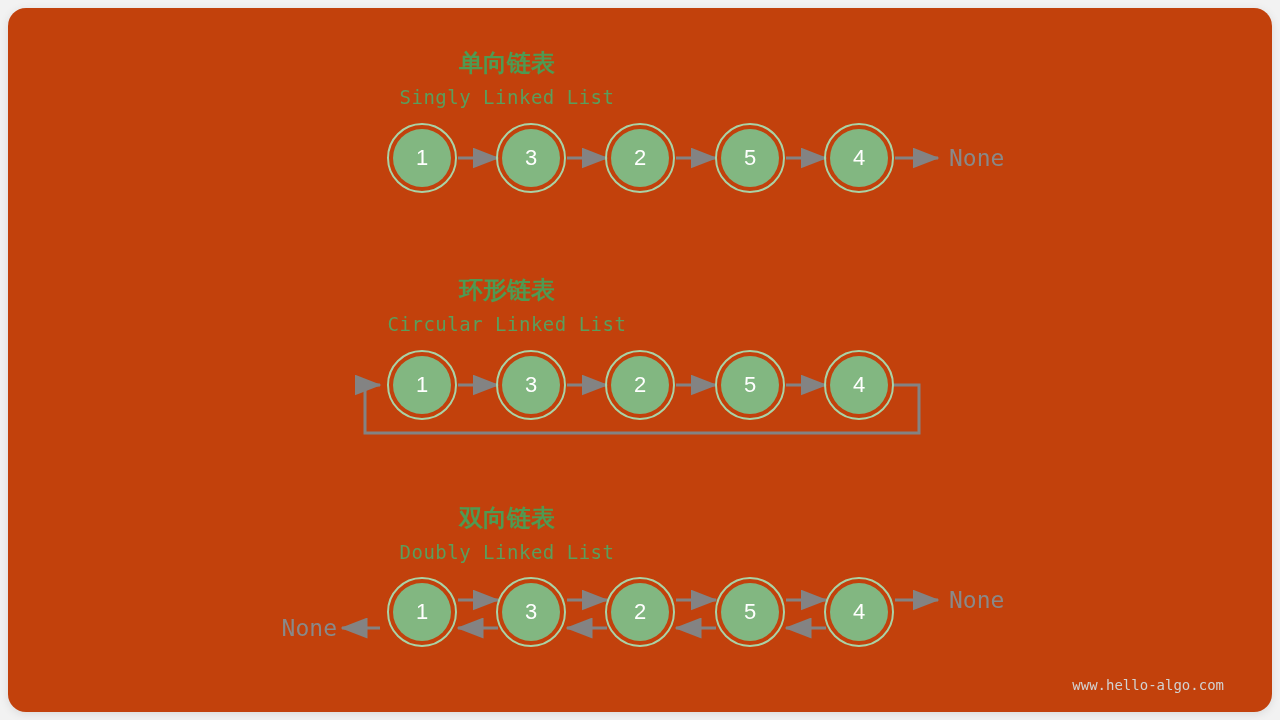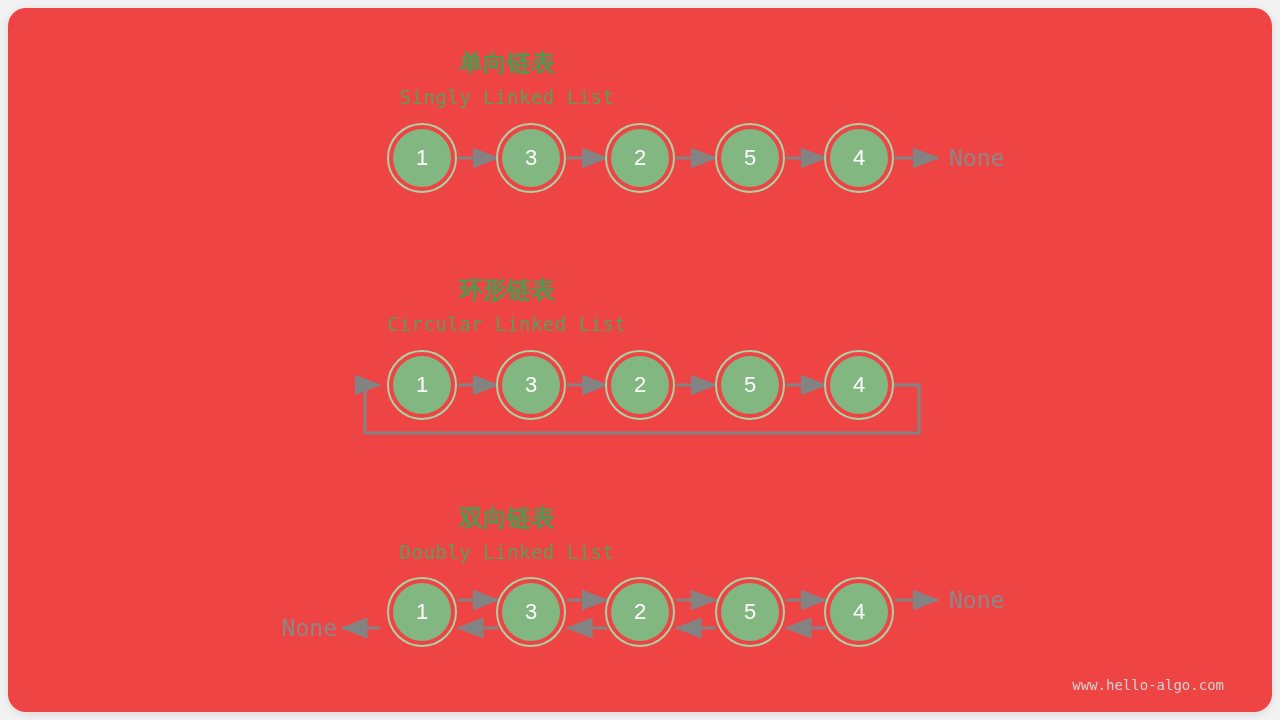--- a/index.html
+++ b/index.html
@@ -12,21 +12,21 @@
     background: #f2f2f2;
     font-family: "Liberation Sans", sans-serif;
     overflow: hidden;
   }
   #card {
     position: absolute;
     left: 8px;
     top: 8px;
     width: 1264px;
     height: 704px;
-    background: #ef4444;
+    background: #c2410c;
     border-radius: 18px;
     box-shadow: 0 2px 10px rgba(0,0,0,0.10);
     overflow: hidden;
   }
   .svg-stage {
     position: absolute;
     left: 0;
     top: 0;
     width: 1264px;
     height: 704px;

